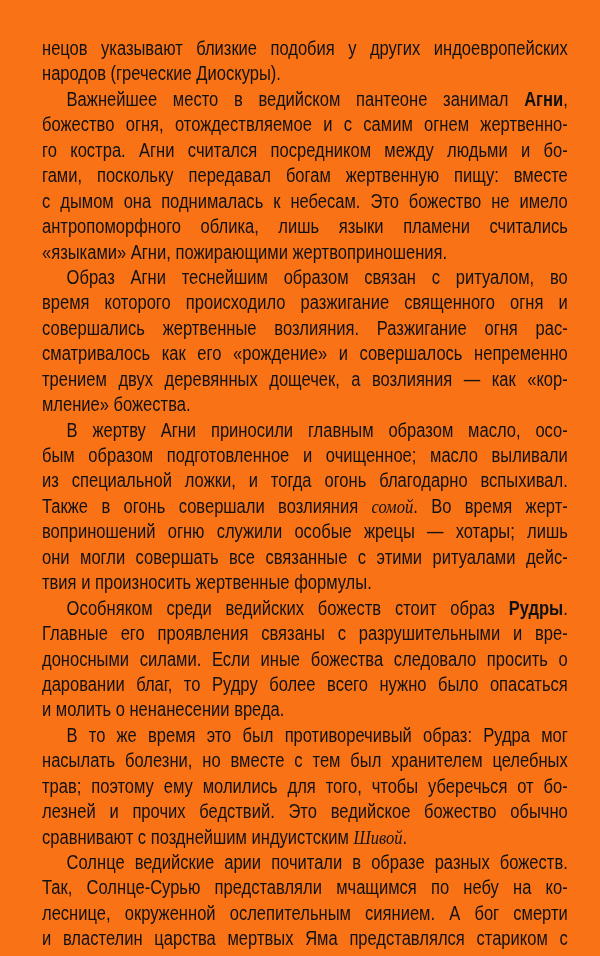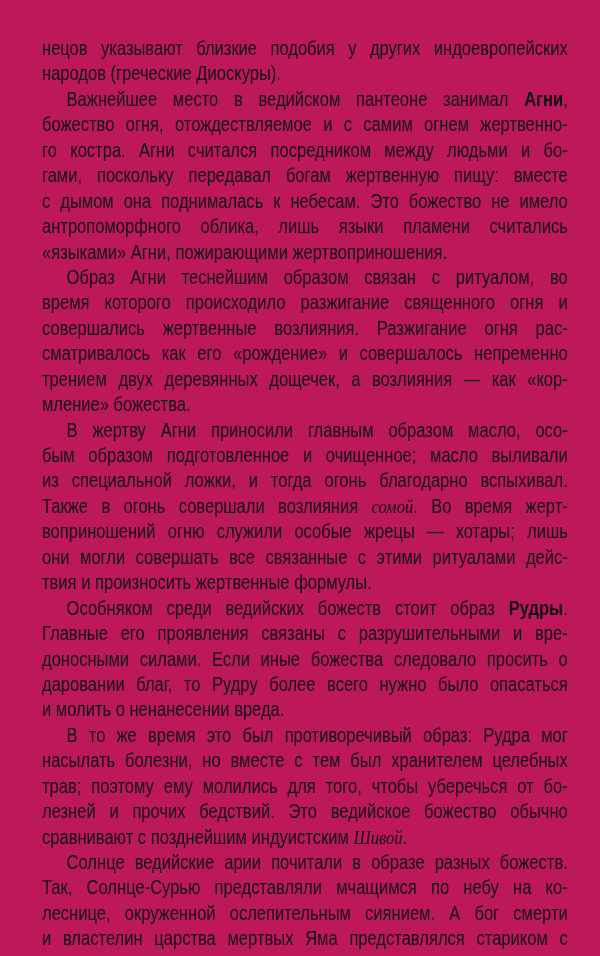--- a/index.html
+++ b/index.html
@@ -1,19 +1,19 @@
 <!DOCTYPE html>
 <html><head>
 <meta charset="utf-8">
 <style>
   html, body { margin: 0; padding: 0; background: #ffffff; }
   body { width: 600px; height: 956px; position: relative; overflow: hidden; }
   .page {
     position: absolute; left: 0; top: 0; width: 600px; height: 956px;
-    background: #be185d; color: #111111;
+    background: #f97316; color: #111111;
     font-family: "Liberation Serif", "DejaVu Serif", serif;
   }
   .text-block {
     position: absolute; left: 42px; top: 36px; width: 526px;
   }
   .line {
     display: block; height: 25.45px; line-height: 25.45px;
     font-size: 19.5px; white-space: nowrap;
     text-align: justify; text-align-last: justify;
     font-family: "Liberation Sans Narrow", "Liberation Sans", sans-serif;

